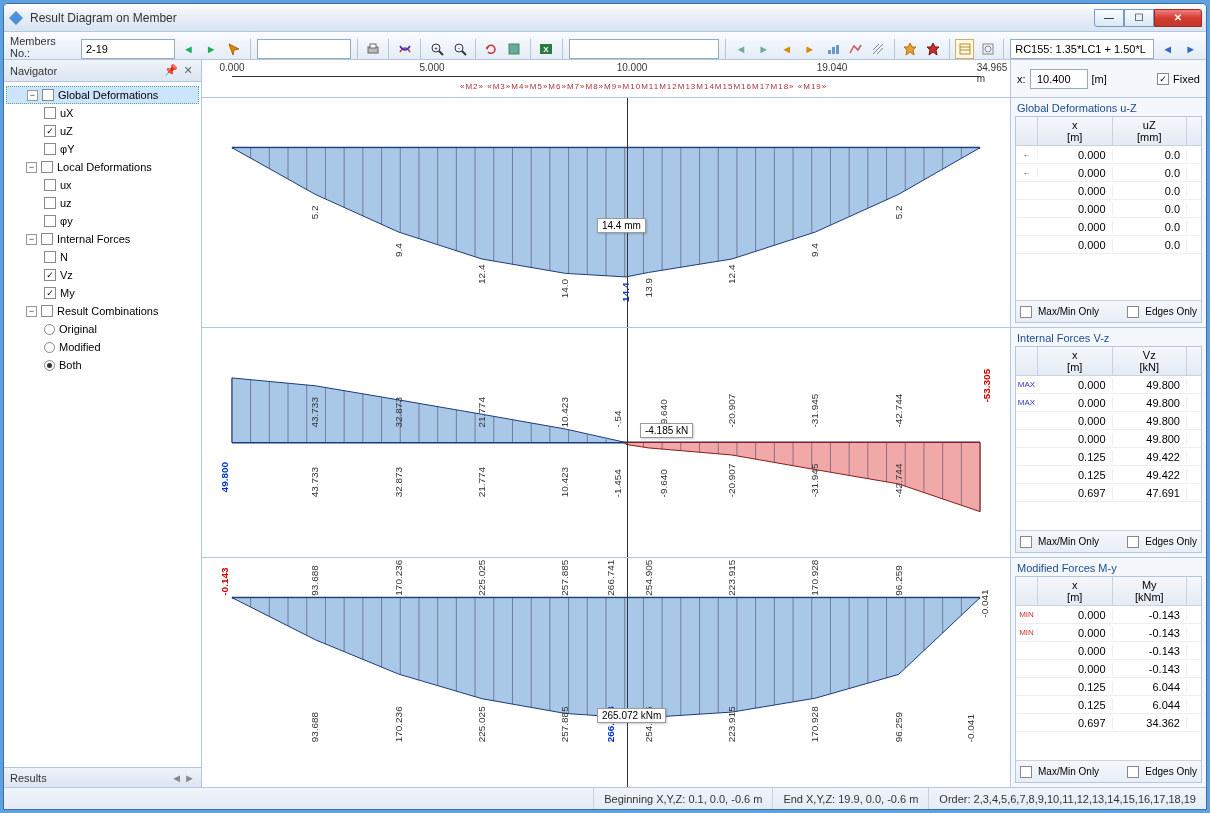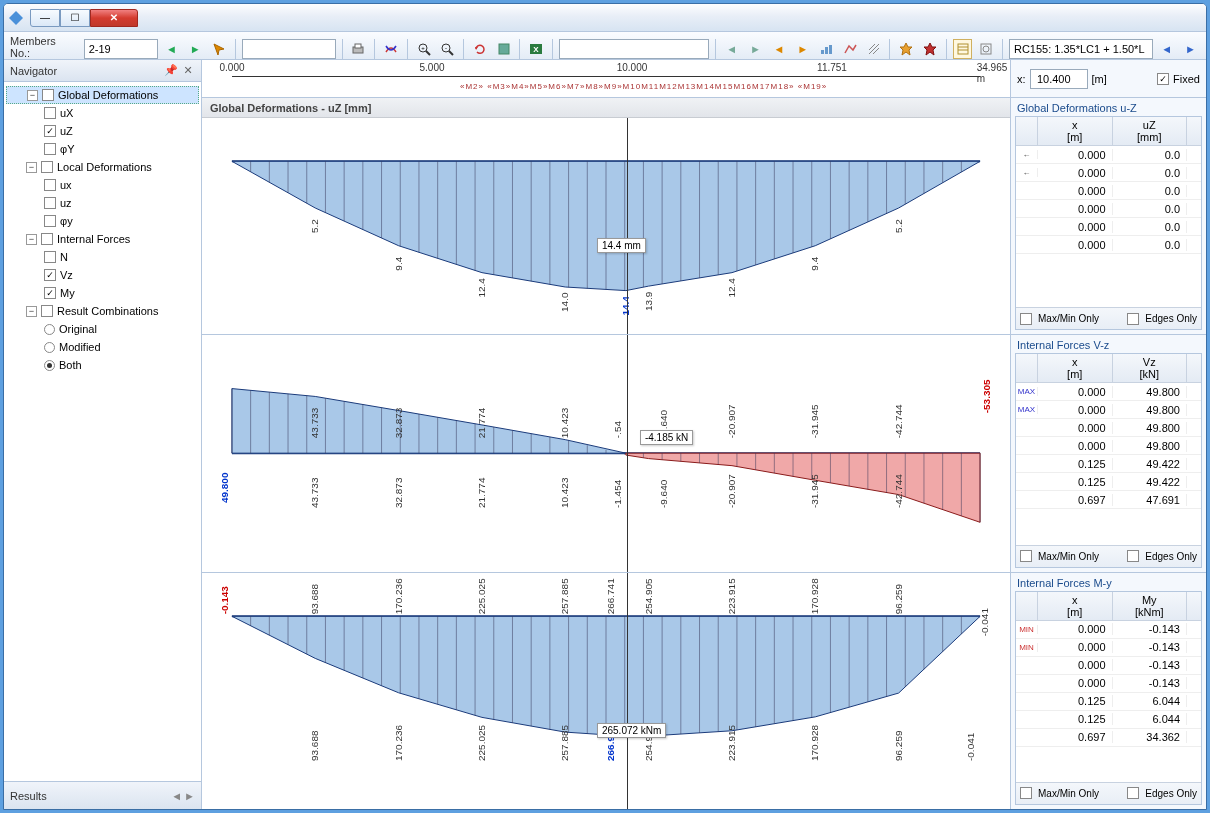--- a/index.html
+++ b/index.html
@@ -9,41 +9,41 @@
 .titlebar .icon { width: 16px; height: 16px; margin-right: 6px; }
 .titlebar .title { flex: 1; font-size: 12px; color: #333; }
 .winbtns { display: flex; gap: 0; }
 .winbtn { width: 30px; height: 18px; border: 1px solid #7a9ac0; background: linear-gradient(#f7fbff,#dbe8f7); display: flex; align-items: center; justify-content: center; font-size: 10px; cursor: pointer; }
 .winbtn.close { width: 48px; background: linear-gradient(#f08080,#d43b2f,#c0392b); border-color: #a02820; color: #fff; font-weight: bold; border-radius: 0 3px 0 0; }
 .winbtn.min { border-radius: 0 0 0 3px; }
 .toolbar { height: 28px; background: linear-gradient(#fafcff,#e4ecf6); border-bottom: 1px solid #b5c7de; display: flex; align-items: flex-end; padding: 0 6px; gap: 4px; }
 .tbsep { width: 1px; height: 20px; background: #b5c7de; margin: 0 2px; }
 .tlabel { font-size: 11px; color: #333; margin-right: 2px; }
 .tinput { height: 20px; border: 1px solid #9ab; background: #fff; padding: 0 4px; font-size: 11px; }
-.tinput.select { width: 74px; }
+.tinput.select { width: 94px; }
 .tinput.wide { width: 94px; }
 .tinput.wider { width: 150px; }
 .tinput.combo { width: 144px; }
 .tbtn { width: 20px; height: 20px; border: 1px solid transparent; display: flex; align-items: center; justify-content: center; cursor: pointer; color: #2a5; }
 .body { flex: 1; display: flex; min-height: 0; }
 .navwrap { width: 198px; display: flex; flex-direction: column; border-right: 1px solid #b5c7de; background: #fff; }
 .navhead { height: 22px; background: linear-gradient(#f0f4fa,#dbe4f0); border-bottom: 1px solid #b5c7de; display: flex; align-items: center; padding: 0 6px; font-size: 11px; color: #333; text-align: center; }
 .navhead .sp { flex: 1; }
 .navhead .hbtn { width: 14px; height: 14px; display: flex; align-items: center; justify-content: center; margin-left: 3px; cursor: pointer; color: #666; }
 .tree { flex: 1; padding: 4px 2px; font-size: 11px; overflow: auto; }
 .tnode { display: flex; align-items: center; height: 18px; padding-left: 6px; gap: 4px; cursor: pointer; }
 .tnode.root { font-weight: normal; }
 .tnode.sel { background: #cde4ff; border: 1px dotted #5a8; }
 .texp { width: 11px; height: 11px; border: 1px solid #999; background: #fff; display: flex; align-items: center; justify-content: center; font-size: 9px; line-height: 1; color: #333; }
 .tcheck { width: 12px; height: 12px; border: 1px solid #888; background: #fff; display: flex; align-items: center; justify-content: center; font-size: 9px; }
 .tradio { width: 11px; height: 11px; border: 1px solid #888; border-radius: 50%; display: flex; align-items: center; justify-content: center; }
 .tradio.on::after { content: ""; width: 5px; height: 5px; background: #333; border-radius: 50%; }
 .tchild { padding-left: 38px; }
 .tsub { padding-left: 20px; }
-.navfoot { height: 28px; background: linear-gradient(#f0f4fa,#dbe4f0); border-top: 1px solid #b5c7de; display: flex; align-items: center; padding: 0 6px; }
+.navfoot { height: 20px; background: linear-gradient(#f0f4fa,#dbe4f0); border-top: 1px solid #b5c7de; display: flex; align-items: center; padding: 0 6px; }
 .navfoot .tab { font-size: 11px; color: #333; }
 .navfoot .arr { margin-left: auto; display: flex; gap: 2px; color: #888; }
 .main { flex: 1; display: flex; flex-direction: column; min-width: 0; }
 .ruler { height: 38px; background: #fff; border-bottom: 1px solid #b5c7de; position: relative; display: flex; }
 .rulertrack { flex: 1; position: relative; }
 .rulertick { position: absolute; top: 2px; font-size: 10px; color: #333; transform: translateX(-50%); }
 .rulerline { position: absolute; top: 16px; left: 30px; right: 30px; height: 8px; border-top: 1px solid #333; }
 .rside { width: 196px; border-left: 1px solid #b5c7de; background: #f4f8fd; display: flex; align-items: center; padding: 0 6px; gap: 4px; }
 .spinlbl { font-size: 11px; }
 .spin { width: 58px; height: 20px; border: 1px solid #9ab; background: #fff; text-align: right; padding: 0 16px 0 4px; font-size: 11px; position: relative; }
@@ -80,20 +80,21 @@
 </style>
 </head>
 <body>
 
 <div class="window">
 
   <div class="titlebar">
     <svg class="icon" viewBox="0 0 16 16">
         <polygon points="8,1 15,8 8,15 1,8" fill="#4a90d9"></polygon>
       </svg>
+    <div class="title">Result Diagram on Member</div>
     <div class="winbtns">
       <div class="winbtn min">—</div>
       <div class="winbtn">☐</div>
       <div class="winbtn close">✕</div>
     </div>
   </div>
 
   <div class="toolbar">
     <span class="tlabel">Members No.:</span>
     <input class="tinput select" value="2-19" style="">
@@ -296,38 +297,37 @@
       </div>
     </div>
 
     <div class="main">
       <div class="ruler">
         <div class="rulertrack" id="rulertrack">
           <div class="rulerline"></div>
         <div class="rulertick" style="left: 30px;">0.000</div>
             <div class="rulertick" style="left: 230px;">5.000</div>
             <div class="rulertick" style="left: 430px;">10.000</div>
-            <div class="rulertick" style="left: 630px;">11.751</div>
+            <div class="rulertick" style="left: 630px;">19.040</div>
             <div class="rulertick" style="left: 790px;">34.965 m</div>
             <div style="position: absolute; top: 22px; left: 250px; font-size: 8px; color: rgb(170, 51, 51); letter-spacing: 1px; margin-left: 8px;">«M2»                                           «M3»M4»M5»M6»M7»M8»M9»M10M11M12M13M14M15M16M17M18»                         «M19»</div>
           </div>
         <div class="rside">
           <span class="spinlbl">x:</span>
           <input class="spin" value="10.400" style="">
           <span class="spinlbl">[m]</span>
           <span style="flex:1"></span>
           <span class="tcheck">✓</span>
           <span>Fixed</span>
         </div>
       </div>
 
       <div class="charts">
         <div class="chartcol" id="chartcol">
             <div class="chartpane">
-              <div class="charthead">Global Deformations - uZ [mm]</div>
               <div class="chartbody">
                 <svg viewBox="0 0 810 210" class="chartsvg">
                   <line x1="30" x2="780" y1="40" y2="40" stroke="#1a3a7a" stroke-width="2"></line>
                   <path d="M 30 40 L 30 40 L 113.54430379746836 86.80000000000001 L 197.08860759493672 124.60000000000001 L 280.63291139240505 151.60000000000002 L 364.17721518987344 166 L 424.9367088607595 169.6 L 447.72151898734177 165.10000000000002 L 531.2658227848101 151.60000000000002 L 614.8101265822785 124.60000000000001 L 698.3544303797469 86.80000000000001 L 780 40 L 780 40 Z" fill="#a9c8e8" stroke="#1a3a7a"></path>
                   <line x1="30" x2="30" y1="40" y2="40" stroke="#335" stroke-width="0.5"></line>
                   <line x1="48.75" x2="48.75" y1="40" y2="50.50340909090909" stroke="#335" stroke-width="0.5"></line>
                   <line x1="67.5" x2="67.5" y1="40" y2="61.00681818181818" stroke="#335" stroke-width="0.5"></line>
                   <line x1="86.25" x2="86.25" y1="40" y2="71.51022727272726" stroke="#335" stroke-width="0.5"></line>
                   <line x1="105" x2="105" y1="40" y2="82.01363636363637" stroke="#335" stroke-width="0.5"></line>
                   <line x1="123.75" x2="123.75" y1="40" y2="91.41761363636363" stroke="#335" stroke-width="0.5"></line>
@@ -638,21 +638,21 @@
                 <div class="rfoot">
                   <span class="rchk"></span>
                   <span>Max/Min Only</span>
                   <span style="flex:1"></span>
                   <span class="rchk"></span>
                   <span>Edges Only</span>
                 </div>
               </div>
             </div>
             <div class="rtable">
-              <div class="rttitle">Internal Forces M-y</div>
+              <div class="rttitle">Modified Forces M-y</div>
               <div class="rgrid">
                 <div class="rghead">
                   <div class="rgh" style="flex:0 0 22px"></div>
                   <div class="rgh">x<br>[m]</div>
                   <div class="rgh">My<br>[kNm]</div>
                   <div class="rgh"></div>
                 </div>
                 <div class="rgbody">
                   <div class="rgrow">
                     <div class="rgc ic" style="color:#c33">MIN</div>
@@ -704,14 +704,20 @@
                   <span class="rchk"></span>
                   <span>Edges Only</span>
                 </div>
               </div>
             </div>
           </div>
       </div>
     </div>
   </div>
 
+  <div class="status">
+    <span class="sp"></span>
+    <span class="cell">Beginning X,Y,Z:   0.1, 0.0, -0.6 m</span>
+    <span class="cell">End X,Y,Z:   19.9, 0.0, -0.6 m</span>
+    <span class="cell">Order:   2,3,4,5,6,7,8,9,10,11,12,13,14,15,16,17,18,19</span>
+  </div>
 
 </div>
 
 </body></html>

